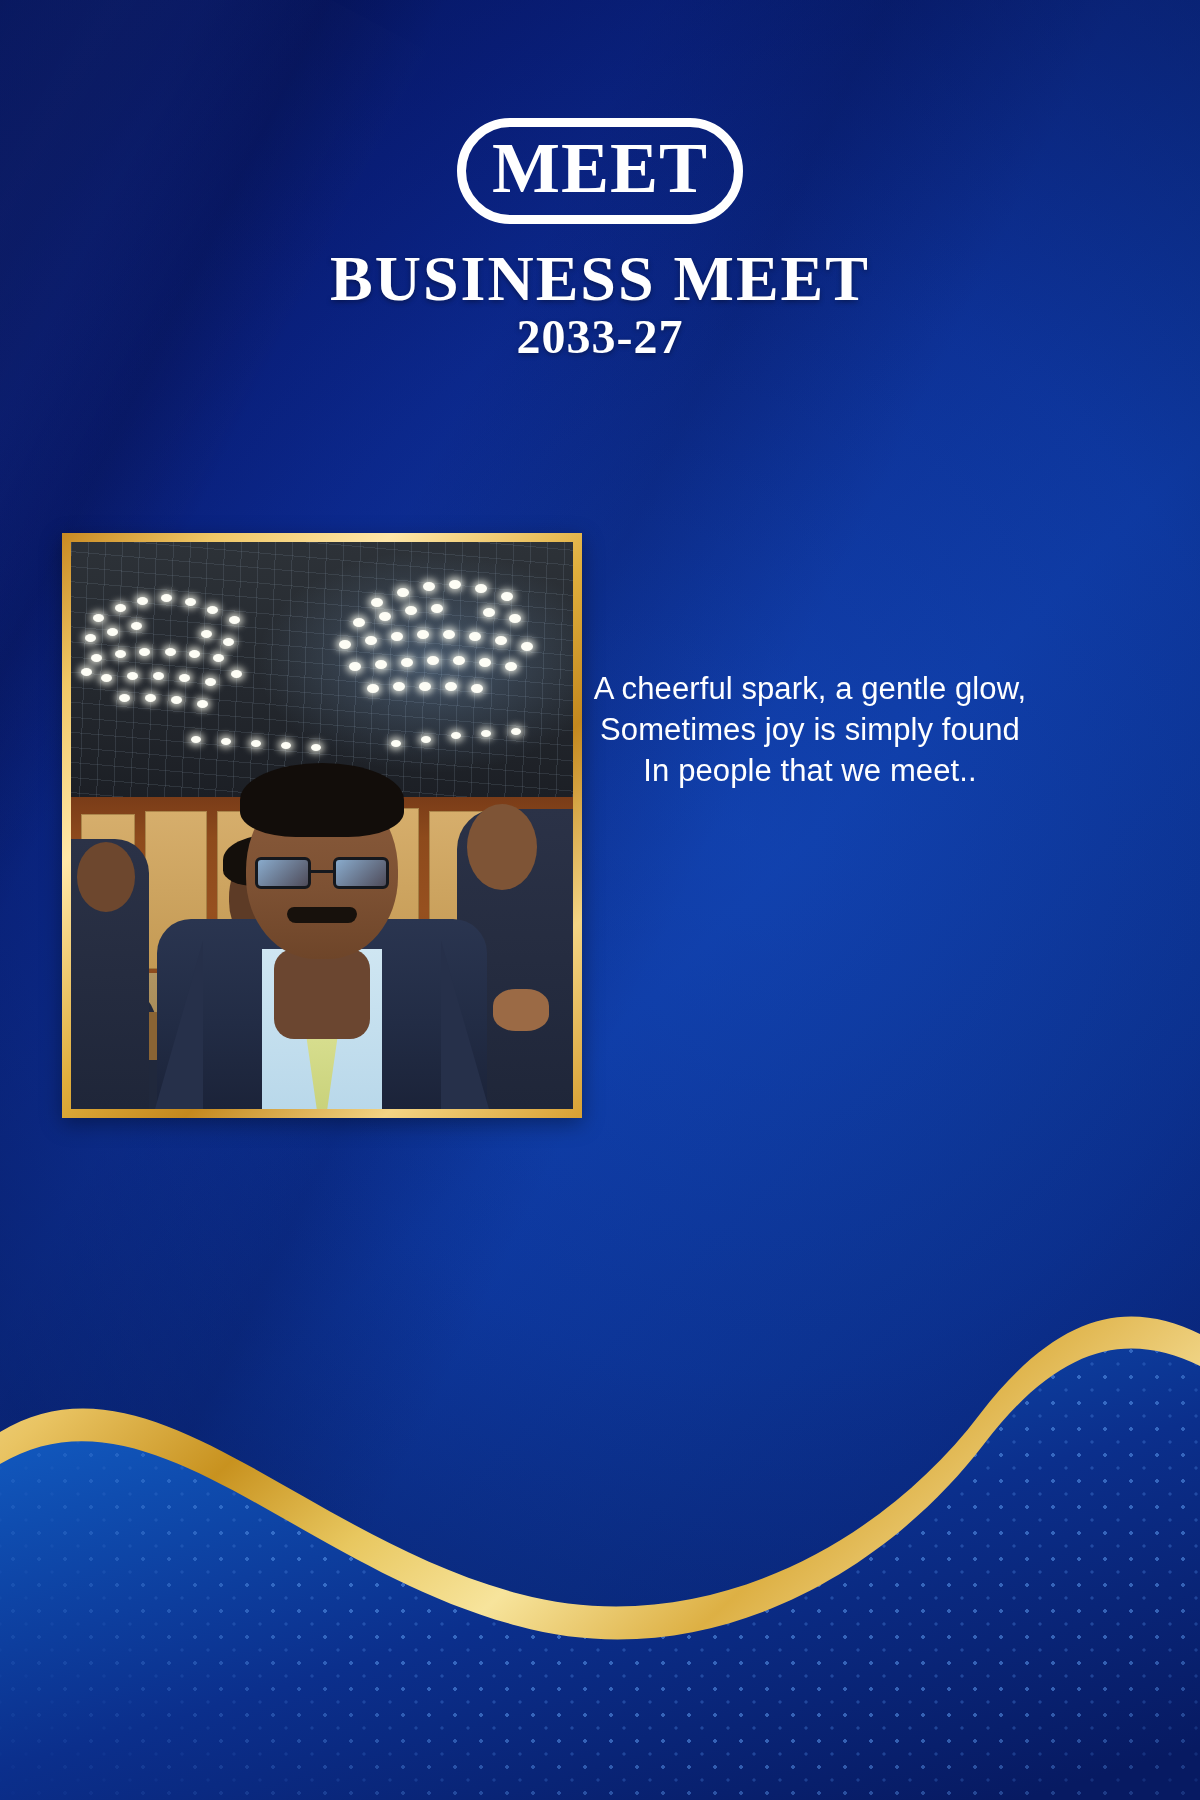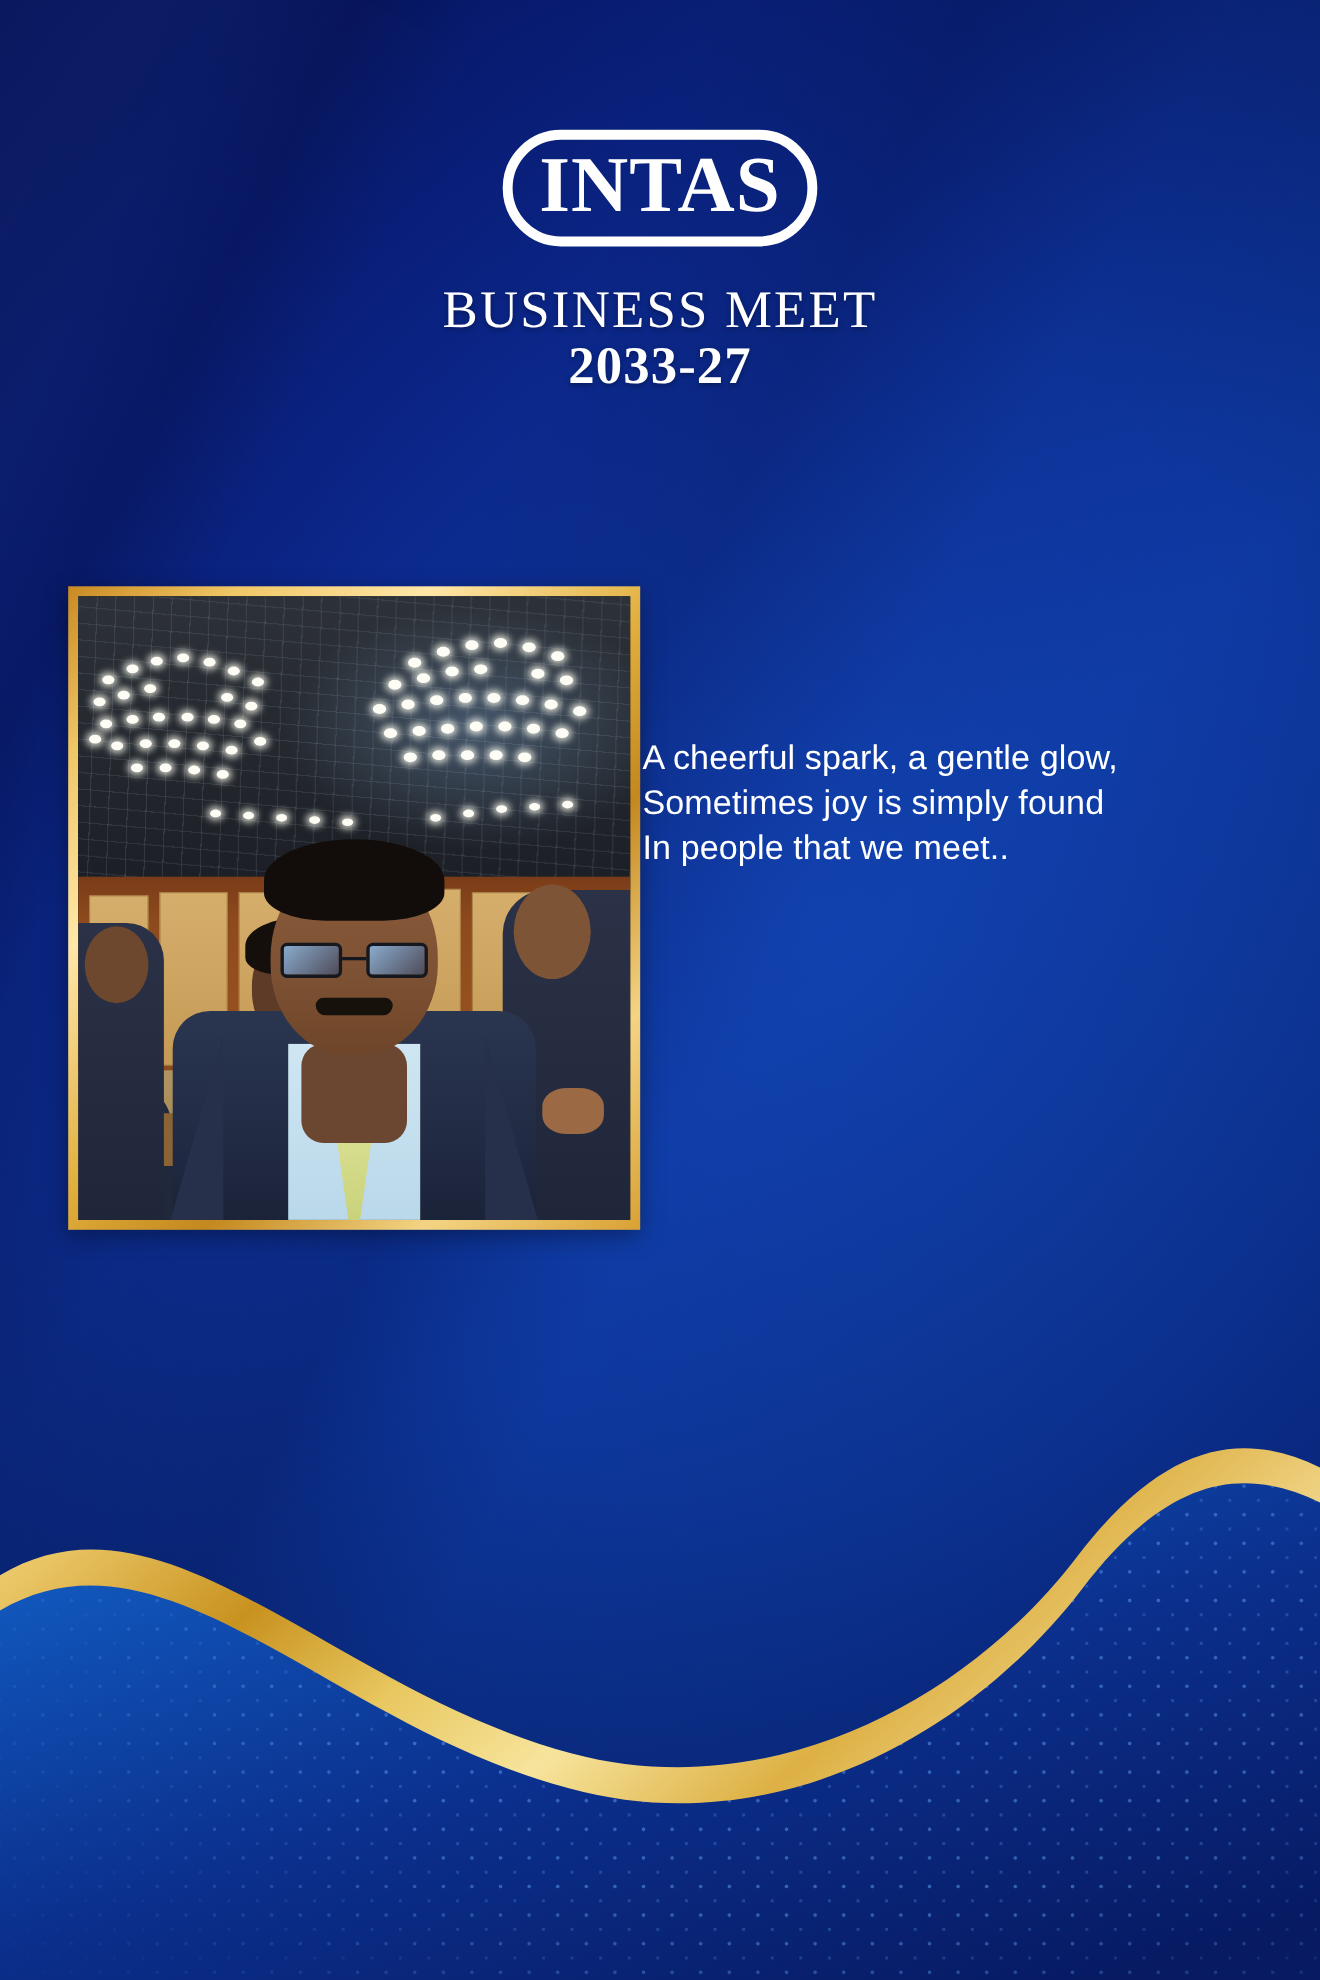--- a/index.html
+++ b/index.html
@@ -53,25 +53,25 @@
   .logo-word{
     color:#ffffff;
     font-family:"Liberation Serif","DejaVu Serif",serif;
     font-weight:bold;
     font-size:72px;
     letter-spacing:1px;
     line-height:1;
     transform:translateY(-3px);
   }
   .meet-line{
-    margin-top:34px;
+    margin-top:22px;
     color:#ffffff;
     font-family:"Liberation Serif","DejaVu Serif",serif;
-    font-weight:normal;
-    font-size:48px;
+    font-weight:bold;
+    font-size:64px;
     letter-spacing:2px;
     line-height:1.02;
     text-shadow:0 2px 5px rgba(0,0,0,0.35);
   }
   .year-line{
     margin-top:2px;
     color:#ffffff;
     font-family:"Liberation Serif","DejaVu Serif",serif;
     font-weight:bold;
     font-size:48px;
@@ -136,21 +136,21 @@
   .side-person{position:absolute;bottom:0;background:linear-gradient(180deg,#2b3247 0%,#1f2639 100%);}
   .side-hand{position:absolute;background:#9b6a45;border-radius:40%;}
 
   
   #poem{
     position:absolute;left:584px;top:668px;width:452px;
     color:#ffffff;
     font-family:"Liberation Sans",sans-serif;
     font-size:31px;
     line-height:1.33;
-    text-align:left;
+    text-align:center;
     letter-spacing:0.1px;
   }
   #poem .ln{display:block;}
 
   
   #wave{position:absolute;left:0;bottom:0;width:1200px;height:620px;}
 
   .dots{
     position:absolute;left:0;bottom:0;width:1200px;height:540px;
     background-image:
@@ -168,21 +168,21 @@
 <div id="poster">
 
   <div class="streak streak-d"></div>
   <div class="streak streak-a"></div>
   <div class="streak streak-b"></div>
   <div class="streak streak-c"></div>
   <div class="vig"></div>
 
   <div id="header">
     <div class="logo-pill">
-      <span class="logo-word">INTAS</span>
+      <span class="logo-word">MEET</span>
     </div>
     <div class="meet-line">BUSINESS MEET</div>
     <div class="year-line">2033-27</div>
   </div>
 
   <div id="photo-frame">
     <div id="photo">
 
       <div class="p-ceiling"></div>
 

